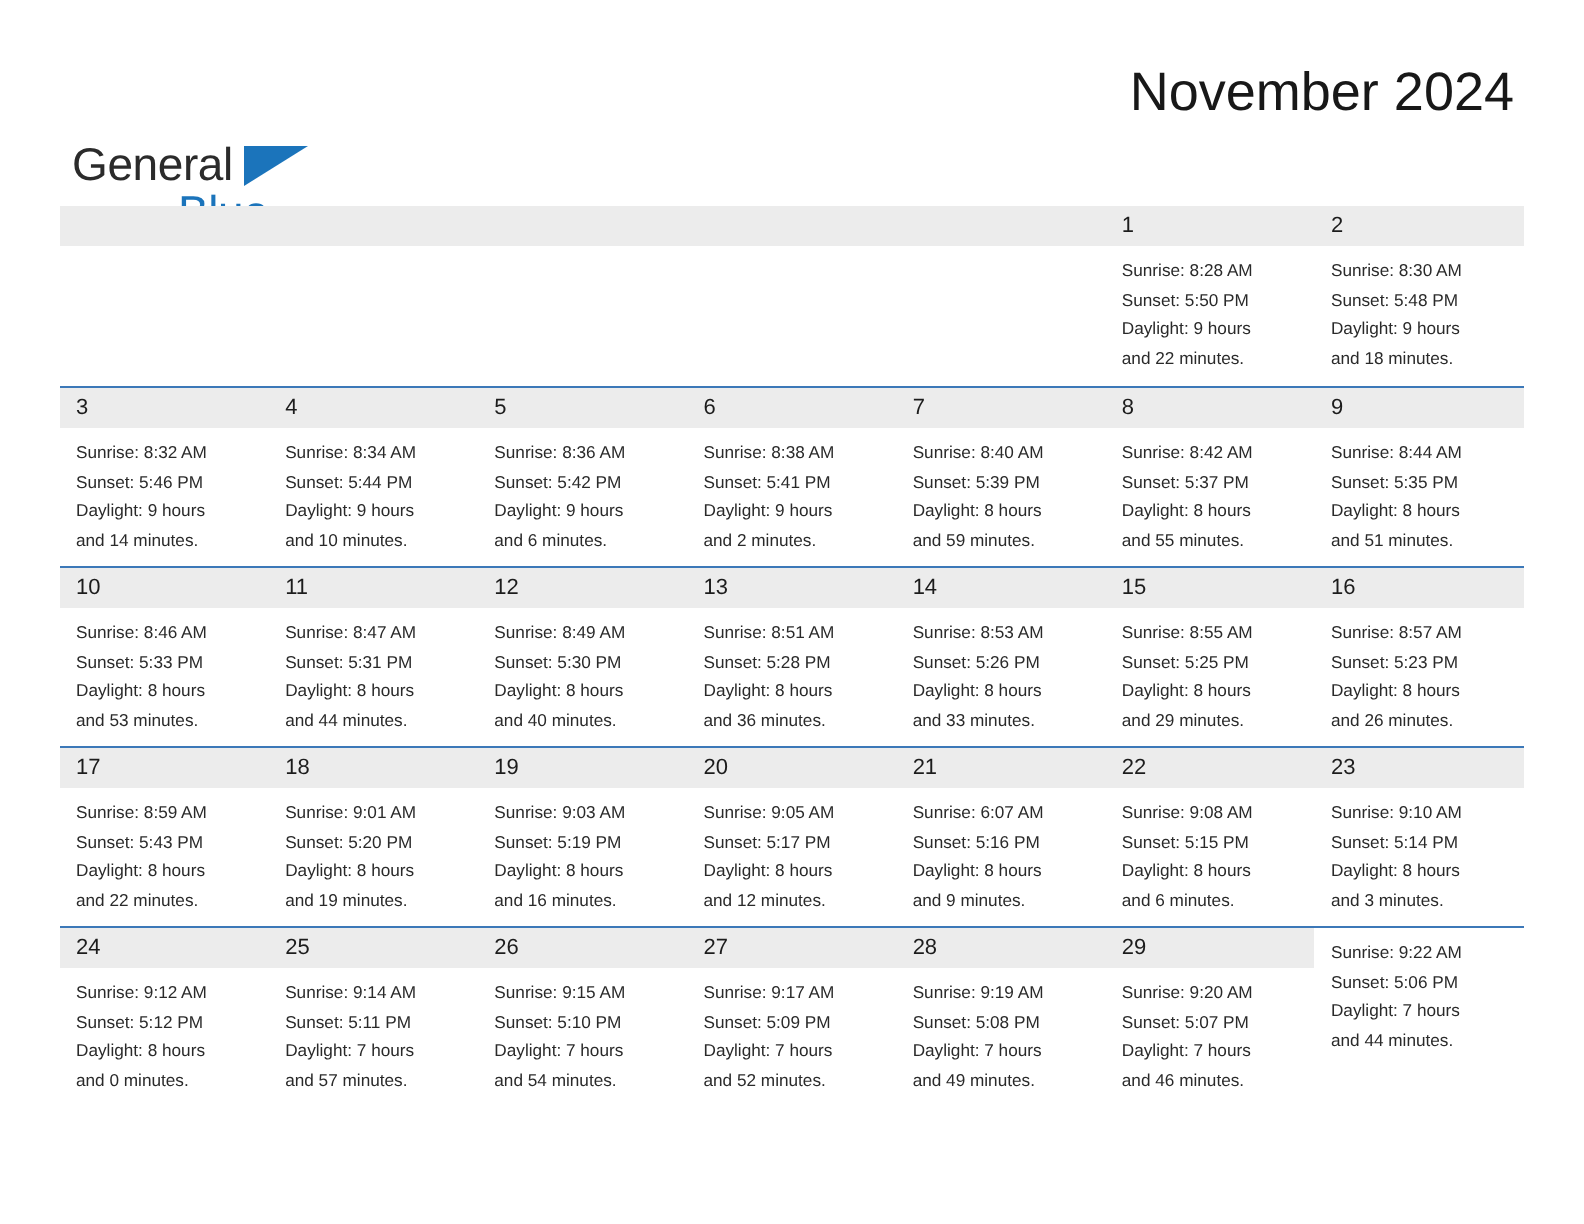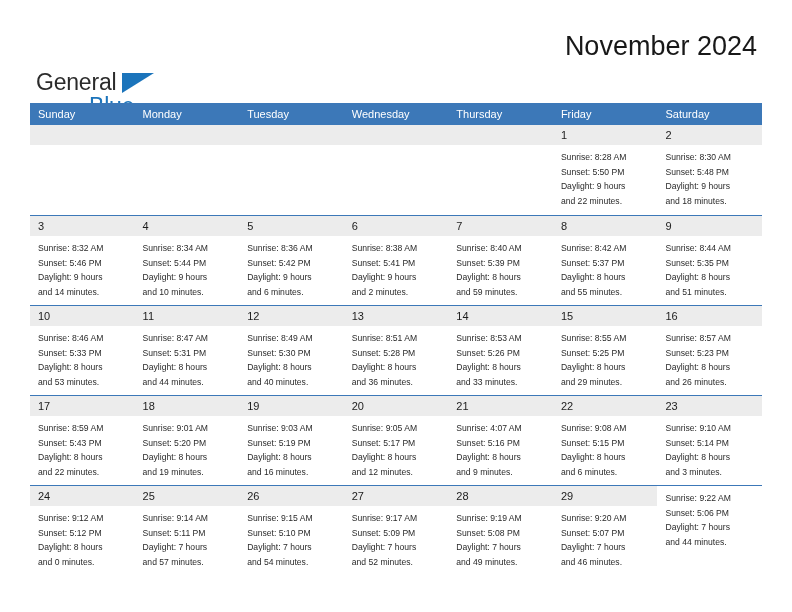--- a/index.html
+++ b/index.html
@@ -138,29 +138,20 @@
       <span class="logo-blue">Blue</span>
     </div>
 
     <div class="title-block">
       <div class="cal-title">November 2024</div>
     </div>
 
   </div>
 
   <div class="calendar">
-    <div class="weekdays">
-        <div class="weekday">Sunday</div>
-        <div class="weekday">Monday</div>
-        <div class="weekday">Tuesday</div>
-        <div class="weekday">Wednesday</div>
-        <div class="weekday">Thursday</div>
-        <div class="weekday">Friday</div>
-        <div class="weekday">Saturday</div>
-      </div>
     <div id="weeks-container">
         <div class="week">
           <div class="day empty">
             <div class="day-band">
               <div class="day-num"></div>
             </div>
           </div>
           <div class="day empty">
             <div class="day-band">
               <div class="day-num"></div>
@@ -405,21 +396,21 @@
               <div>Sunset: 5:17 PM</div>
               <div>Daylight: 8 hours</div>
               <div>and 12 minutes.</div>
             </div>
           </div>
           <div class="day">
             <div class="day-band">
               <div class="day-num">21</div>
             </div>
             <div class="day-info">
-              <div>Sunrise: 4:07 AM</div>
+              <div>Sunrise: 6:07 AM</div>
               <div>Sunset: 5:16 PM</div>
               <div>Daylight: 8 hours</div>
               <div>and 9 minutes.</div>
             </div>
           </div>
           <div class="day">
             <div class="day-band">
               <div class="day-num">22</div>
             </div>
             <div class="day-info">

